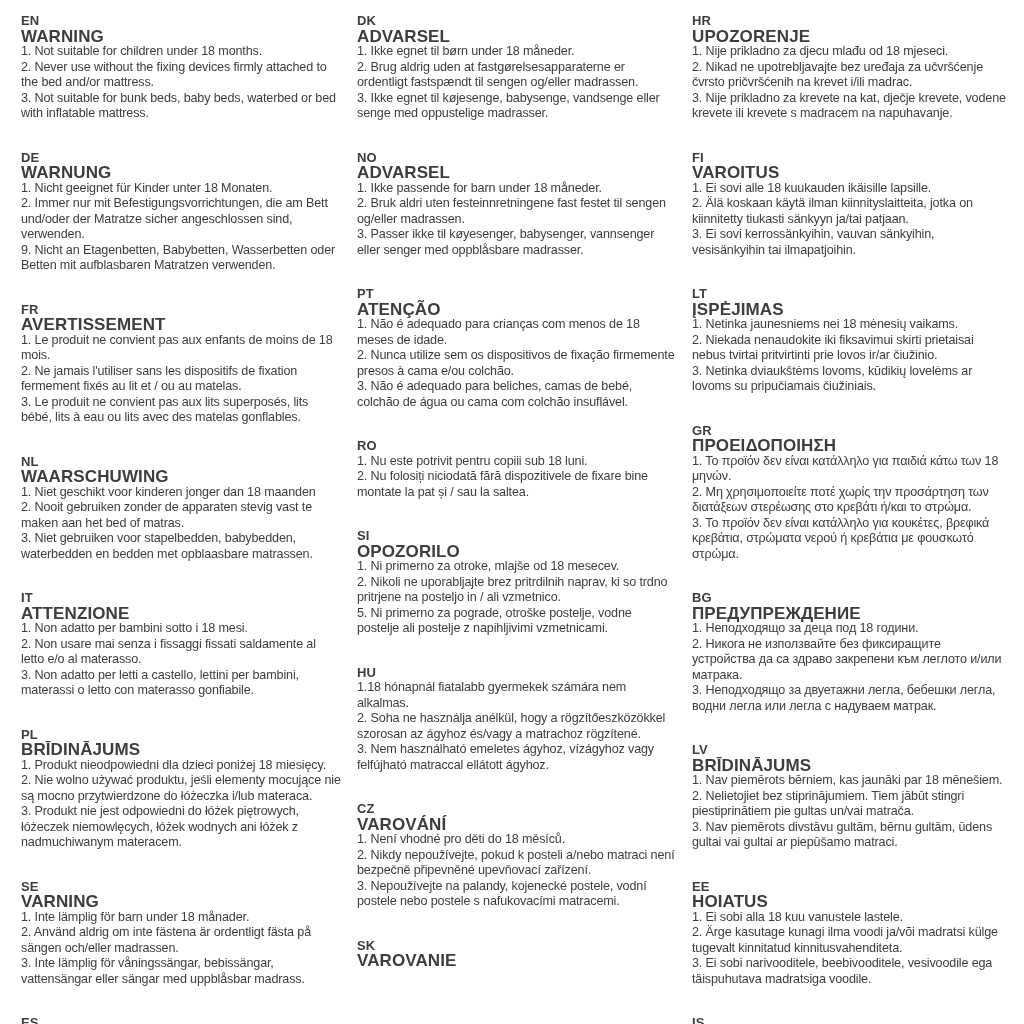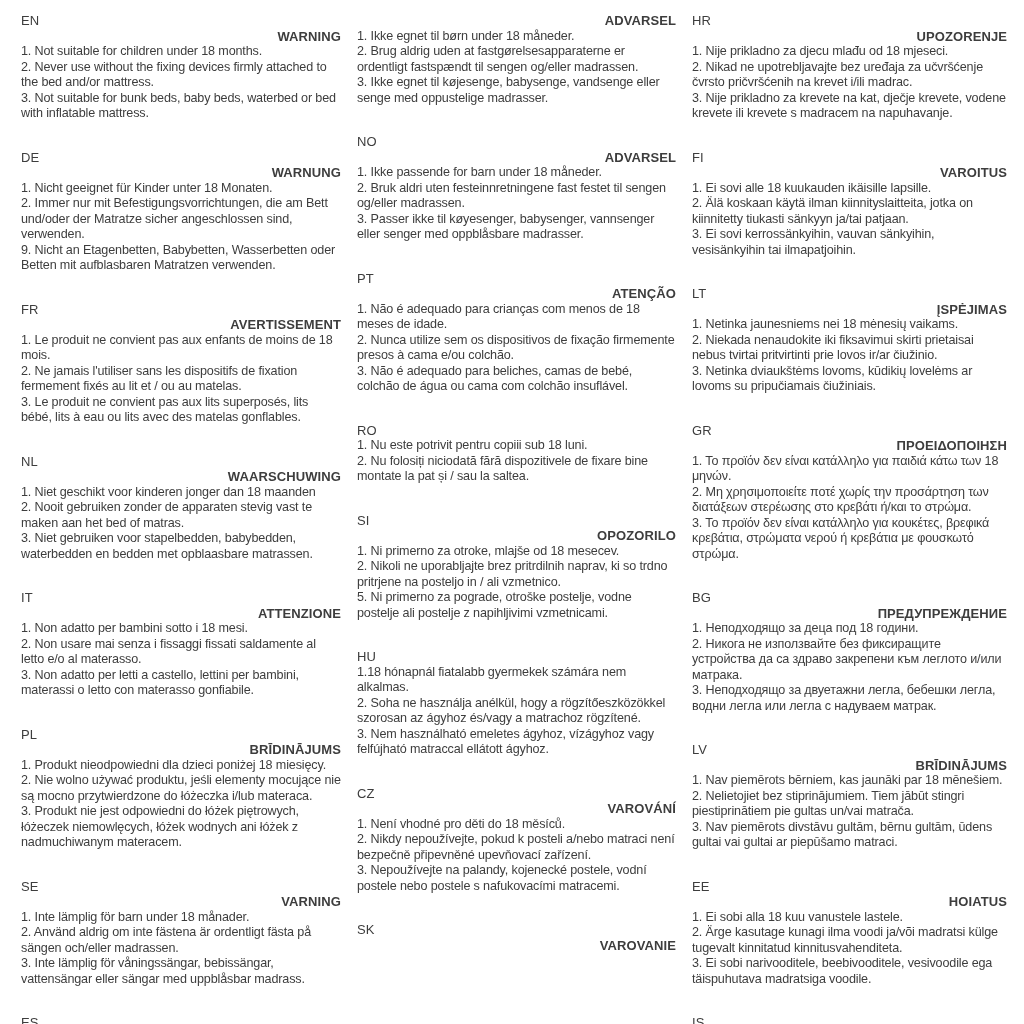--- a/index.html
+++ b/index.html
@@ -25,31 +25,30 @@
   }
   .col {
     display: flex;
     flex-direction: column;
   }
   .lang-section {
     margin: 0 0 28px 0;
   }
   .lang-code {
     font-size: 13px;
-    font-weight: normal;
-    line-height: 15.5px;
-    letter-spacing: 0.1px;
-  }
-  .heading {
-    margin: 0;
-    font-size: 13px;
     font-weight: bold;
     line-height: 15.5px;
     letter-spacing: 0.1px;
-    text-align: right;
+  }
+  .heading {
+    margin: 0;
+    font-size: 17px;
+    font-weight: bold;
+    line-height: 15.5px;
+    letter-spacing: 0.1px;
   }
   .section-body {
     margin: 0;
   }
   .item {
     margin: 0;
     font-size: 12.6px;
     line-height: 15.5px;
     letter-spacing: -0.15px;
   }
@@ -129,20 +128,21 @@
         </div>
   </section>
 
   <section class="lang-section">
     <div class="lang-code">ES</div>
 
   </section>
 </div>
     <div class="col">
   <section class="lang-section">
+    <div class="lang-code">DK</div>
     <h2 class="heading">ADVARSEL</h2>
     <div class="section-body">
           <p class="item">1. Ikke egnet til børn under 18 måneder.</p>
           <p class="item">2. Brug aldrig uden at fastgørelsesapparaterne er ordentligt fastspændt til sengen og/eller madrassen.</p>
           <p class="item">3. Ikke egnet til køjesenge, babysenge, vandsenge eller senge med oppustelige madrasser.</p>
         </div>
   </section>
 
   <section class="lang-section">
     <div class="lang-code">NO</div>

